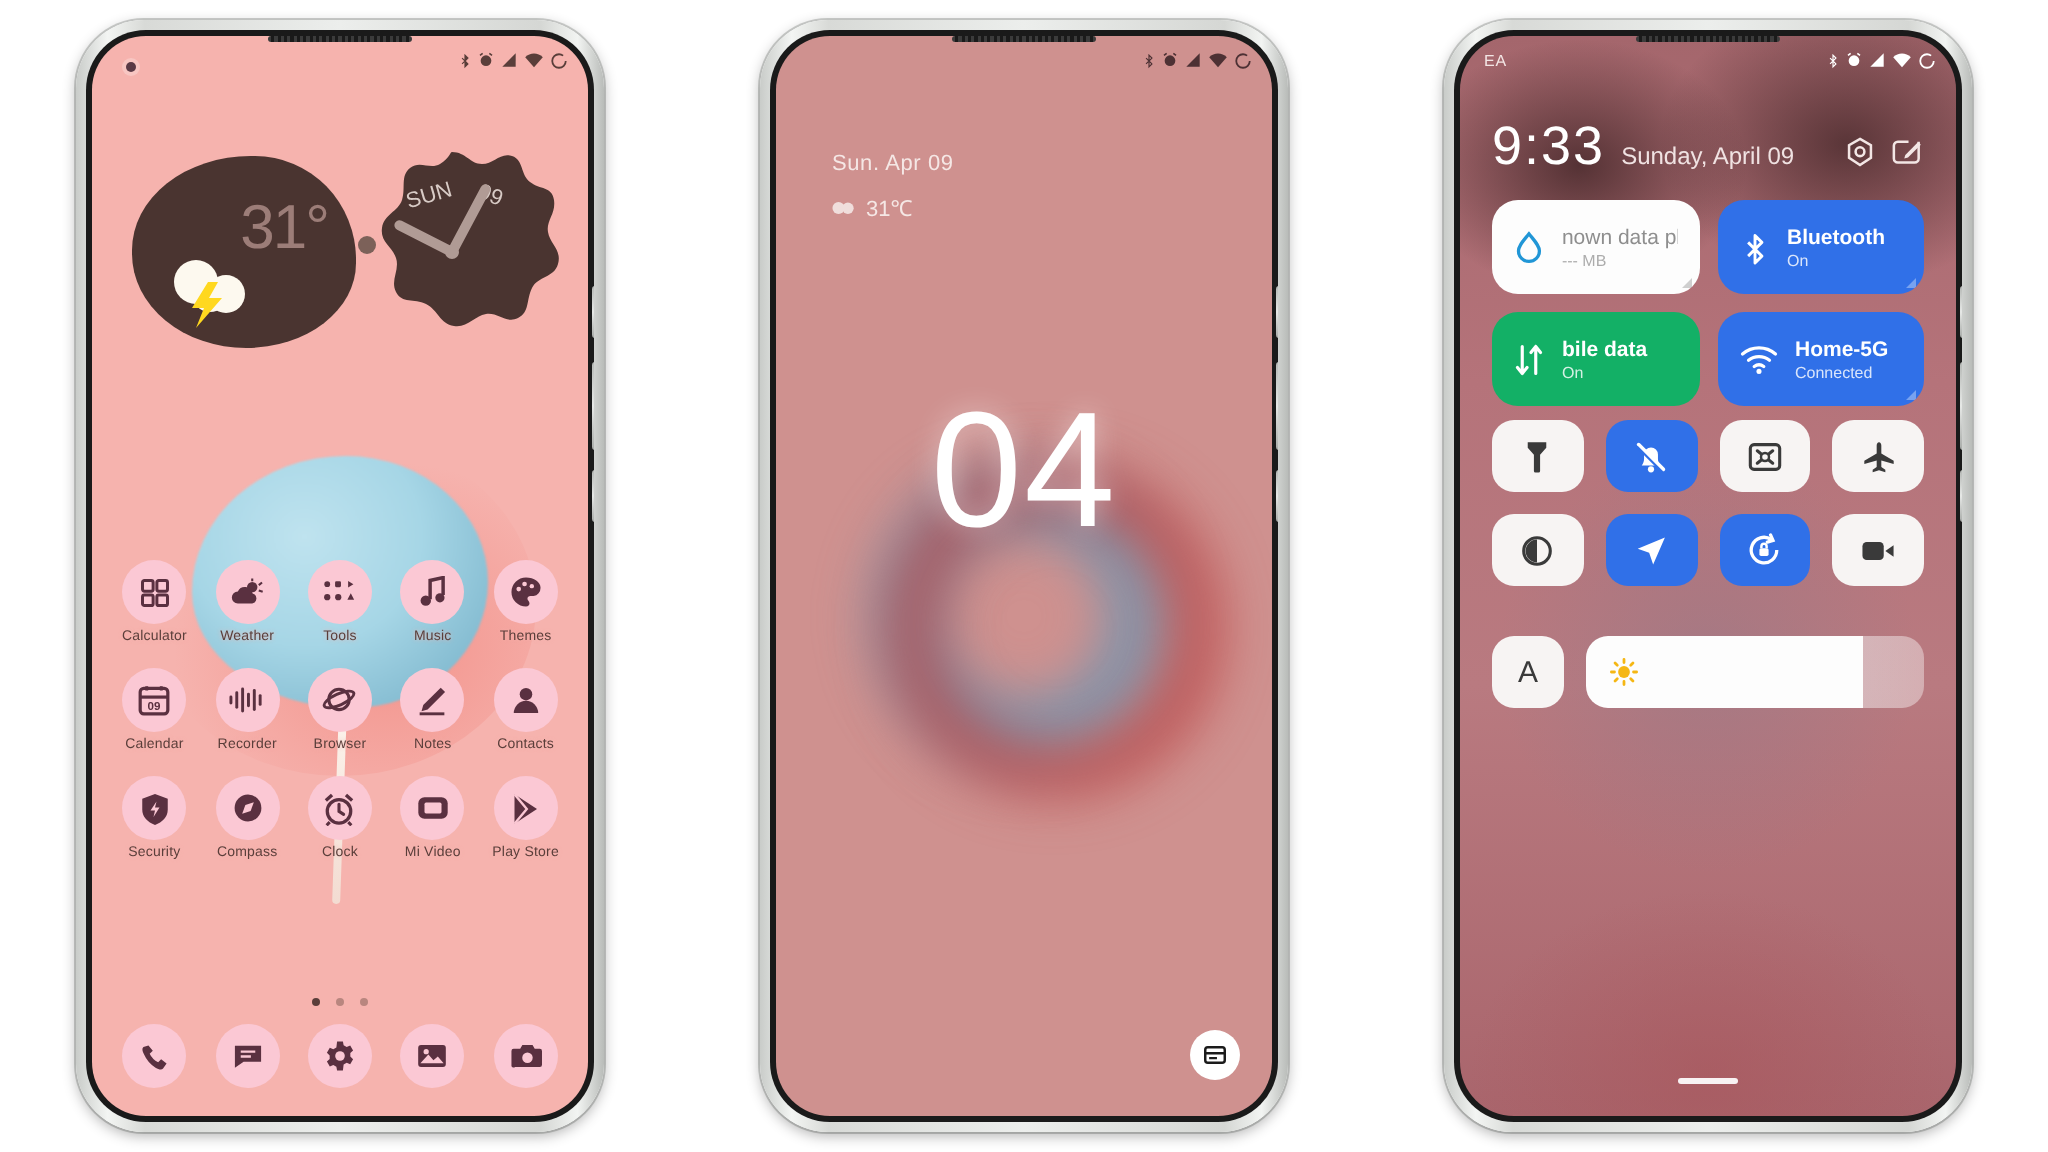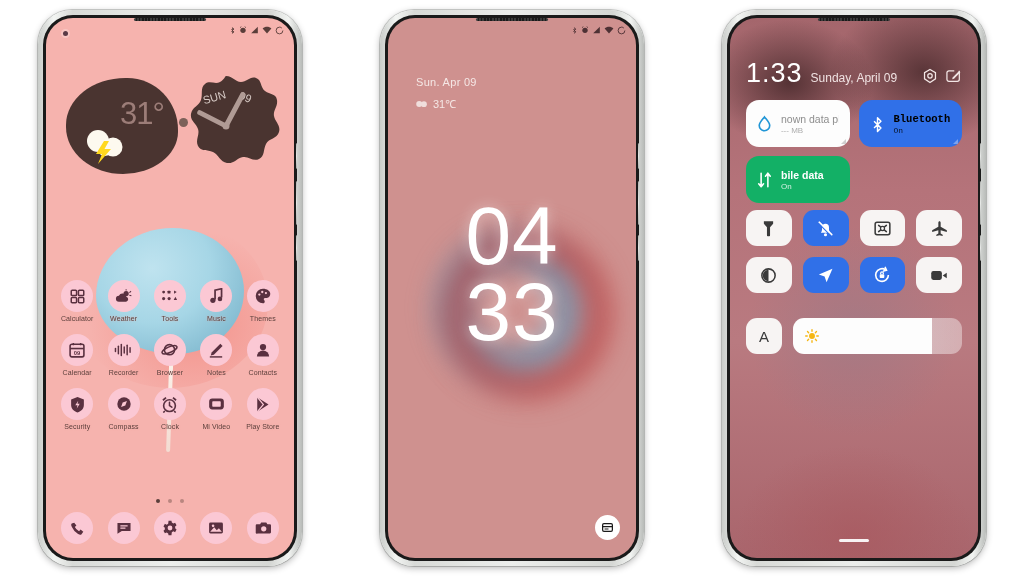--- a/index.html
+++ b/index.html
@@ -212,21 +212,21 @@
   }
   .bigtile {
     height: 47px; border-radius: 13px; display: flex; align-items: center; gap: 9px;
     padding: 0 11px; position: relative; overflow: hidden;
   }
   .bigtile .tl-txt { display: flex; flex-direction: column; gap: 1px; min-width: 0; }
   .tl-title { font-size: 10.5px; font-weight: 600; white-space: nowrap; overflow: hidden; }
   .tl-sub { font-size: 8px; opacity: .82; white-space: nowrap; }
   .tile-white { background: #fdfdfd; color: #4a4a4a; }
   .tile-white .tl-title { color: #8e8e8e; font-weight: 500; }
-  .tile-blue { background: #3070e8; color: #000000; font-family: Liberation Mono, monospace; }
+  .tile-blue { background: #3070e8; color: #ffffff; }
   .tile-green { background: #13b066; color: #fff; }
   .corner {
     position: absolute; right: 4px; bottom: 3px; width: 0; height: 0;
     border-left: 5px solid transparent; border-bottom: 5px solid rgba(0,0,0,.18);
   }
   .corner.light { border-bottom-color: rgba(255,255,255,.35); }
 
   .qs-toggles {
     position: absolute; left: 16px; right: 16px; top: 192px;
     display: grid; grid-template-columns: repeat(4,1fr); gap: 11px;
@@ -570,21 +570,20 @@
         <div class="lk-temp">
           <svg width="13" height="8" viewBox="0 0 18 10">
               <circle cx="4.5" cy="5" r="4.2" fill="#f0dedc"></circle>
               <circle cx="11" cy="5.2" r="4" fill="#f0dedc"></circle>
             </svg>
           <span>31℃</span>
         </div>
 
         <div class="lk-time">
           <div>04</div>
-          <div>33</div>
         </div>
 
         <div class="lk-wallet">
           <svg width="13" height="13" viewBox="0 0 20 20">
             <rect x="2.5" y="4" width="15" height="12" rx="2" fill="none" stroke="#1b1b1b" stroke-width="1.9"></rect>
             <path d="M2.5 8.6h15" stroke="#1b1b1b" stroke-width="1.9"></path>
             <path d="M5.5 12.4h6" stroke="#1b1b1b" stroke-width="1.7"></path>
           </svg>
         </div>
       </div>
@@ -594,23 +593,44 @@
   <div class="phone p3">
     <div class="bezel">
       <div class="earpiece"></div>
       <div class="sidebtn sb1"></div>
       <div class="sidebtn sb2"></div>
       <div class="sidebtn sb3"></div>
 
       <div class="screen">
         <div class="qs-wall"></div>
 
+        <div class="statusbar">
+          <div class="sb-left" style="color:#f3e6e5">EA</div>
+          <div class="sb-icons">
+            <svg width="7" height="9" viewBox="0 0 24 24">
+                <path d="M12 2l5 5-5 5 5 5-5 5V2z M7 7l10 10 M7 17L17 7" stroke="#fff" stroke-width="2" fill="none"></path>
+              </svg>
+            <svg width="8" height="8" viewBox="0 0 24 24">
+                <circle cx="12" cy="13" r="8" fill="#fff"></circle>
+                <path d="M3 5l4-3 M21 5l-4-3" stroke="#fff" stroke-width="2.5" fill="none"></path>
+              </svg>
+            <svg width="9" height="8" viewBox="0 0 24 24">
+                <path fill="#fff" d="M22 2v20H2z"></path>
+              </svg>
+            <svg width="10" height="8" viewBox="0 0 24 20">
+                <path fill="#fff" d="M12 19L1 6.5C4 3.5 8 2 12 2s8 1.5 11 4.5z"></path>
+              </svg>
+            <svg width="9" height="9" viewBox="0 0 24 24">
+                <circle cx="12" cy="12" r="9" fill="none" stroke="#fff" stroke-width="2.4" stroke-dasharray="48 10"></circle>
+              </svg>
+          </div>
+        </div>
 
         <div class="qs-head">
-          <div class="qs-time">1:33</div>
+          <div class="qs-time">9:33</div>
           <div class="qs-date">Sunday, April 09</div>
           <svg class="qs-hicon" viewBox="0 0 24 24">
             <path d="M12 2.2l8.2 4.7v9.4L12 21.8 3.8 16.3V6.9z" fill="none" stroke="#f3e6e5" stroke-width="1.9"></path>
             <circle cx="12" cy="11.8" r="3.3" fill="none" stroke="#f3e6e5" stroke-width="1.9"></circle>
           </svg>
           <svg class="qs-hicon" viewBox="0 0 24 24">
             <path d="M20 4.3v12.6a3 3 0 01-3 3H4.4a3 3 0 01-3-3V7.3a3 3 0 013-3h8" fill="none" stroke="#f3e6e5" stroke-width="1.9"></path>
             <path d="M10 14.2l9.6-9.7 2 2-9.6 9.6-2.8.8z" fill="#f3e6e5"></path>
           </svg>
         </div>
@@ -642,20 +662,35 @@
             <svg width="15" height="18" viewBox="0 0 20 22">
                 <path d="M5.5 2v18 M5.5 20l-3.2-4 M5.5 20l3.2-4" stroke="#fff" stroke-width="2.1" fill="none" stroke-linecap="round"></path>
                 <path d="M14.5 20V2 M14.5 2l-3.2 4 M14.5 2l3.2 4" stroke="#fff" stroke-width="2.1" fill="none" stroke-linecap="round"></path>
               </svg>
             <div class="tl-txt">
               <div class="tl-title">bile data</div>
               <div class="tl-sub">On</div>
             </div>
           </div>
 
+          <div class="bigtile tile-blue">
+            <svg width="19" height="16" viewBox="0 0 24 18">
+                <g fill="none" stroke="#fff" stroke-width="2.1" stroke-linecap="round">
+                  <path d="M1.6 5.2A16 16 0 0122.4 5.2"></path>
+                  <path d="M5.4 9.2a10.6 10.6 0 0113.2 0"></path>
+                  <path d="M9 13.1a5 5 0 016 0"></path>
+                </g>
+                <circle cx="12" cy="16.2" r="1.6" fill="#fff"></circle>
+              </svg>
+            <div class="tl-txt">
+              <div class="tl-title">Home-5G</div>
+              <div class="tl-sub">Connected</div>
+            </div>
+            <span class="corner light"></span>
+          </div>
         </div>
 
         <div class="qs-toggles">
           <div class="tg tg-off">
             <svg width="13" height="17" viewBox="0 0 16 22">
                 <path d="M2 1.5h12v3.5L10 9.5V20a1 1 0 01-1 1H7a1 1 0 01-1-1V9.5L2 5z" fill="#3a3a3a"></path>
               </svg>
           </div>
           <div class="tg tg-on">
             <svg width="17" height="17" viewBox="0 0 22 22">

